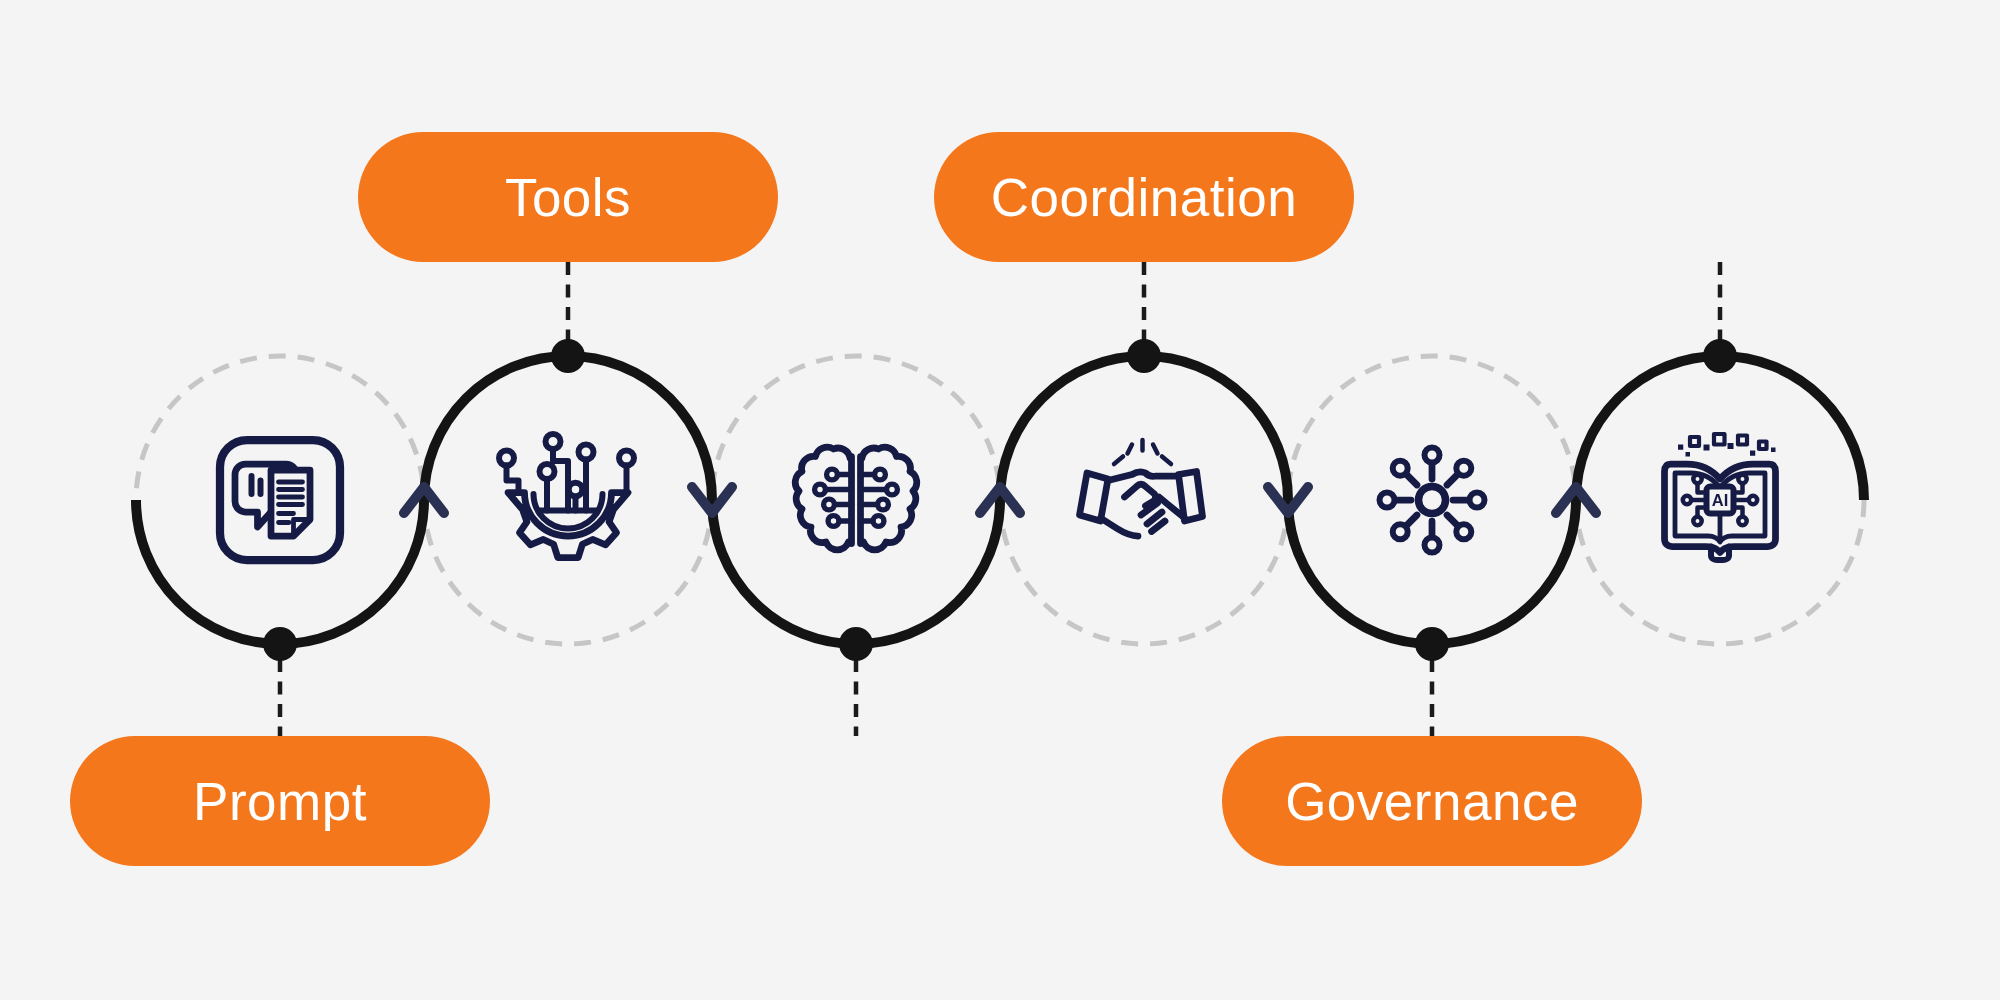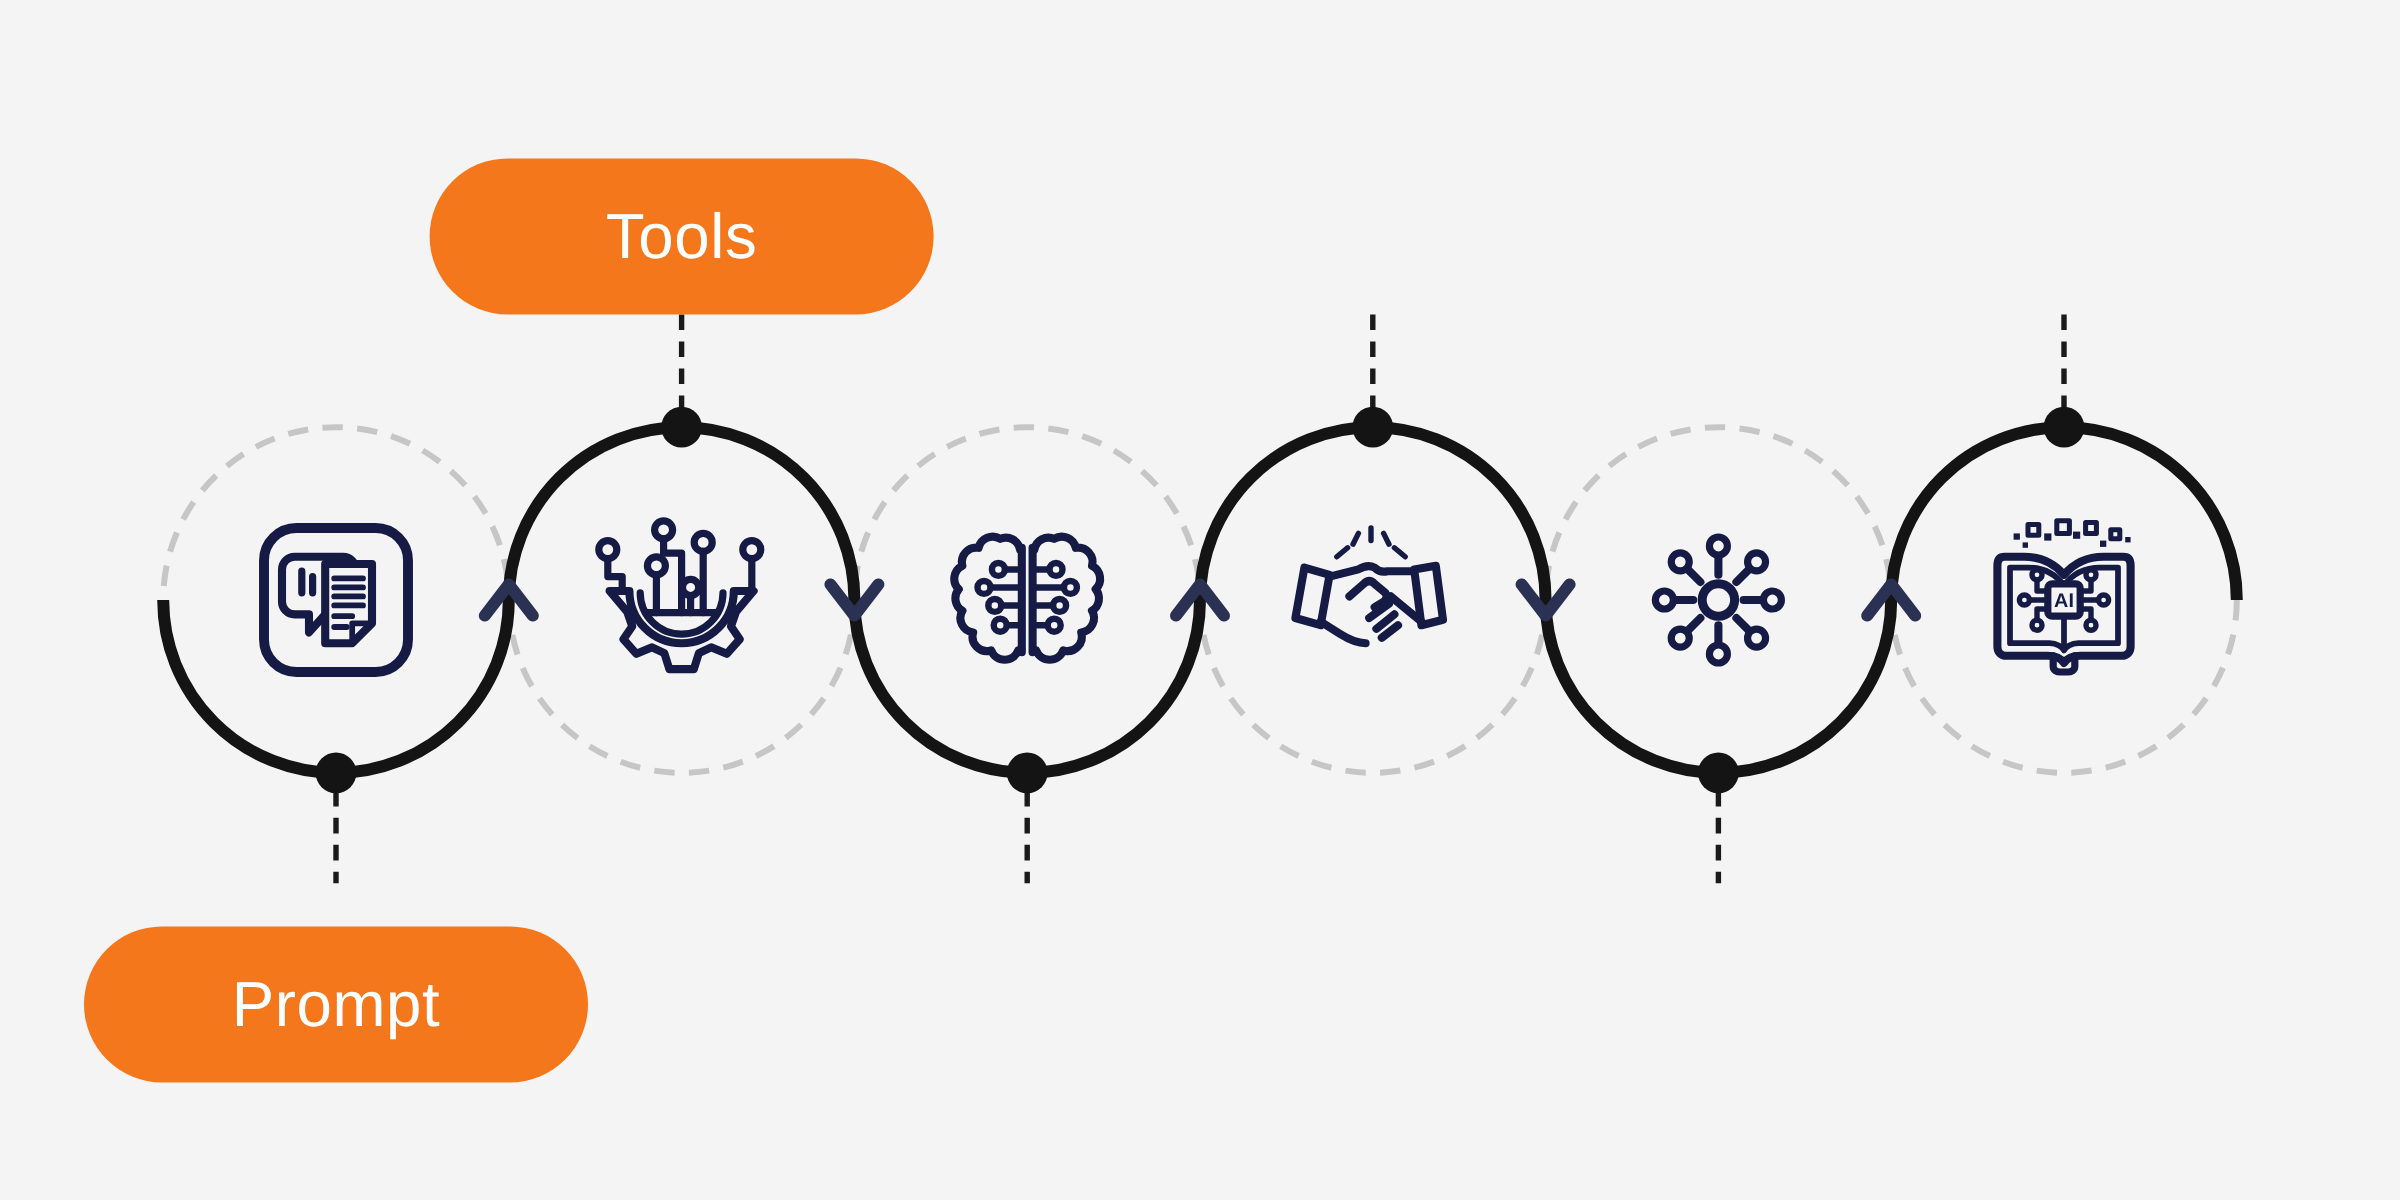--- a/index.html
+++ b/index.html
@@ -44,21 +44,21 @@
     display:flex;align-items:center;justify-content:center;
   }
   .pill span{
     color:var(--pill_text);
     font-size:53px;
     letter-spacing:.5px;
     font-weight:400;
     line-height:1;
   }
   .pill.top{top:132px;align-items:center;}
-  .pill.bottom{top:772px;}
+  .pill.bottom{top:736px;}
 </style>
 </head>
 <body>
 
 <div class="stage">
 
   <svg class="art" viewBox="0 0 2000 1000" aria-hidden="true">
 
     <g>
       <circle class="dashed-c" cx="280" cy="500" r="144"></circle>
@@ -208,13 +208,19 @@
         <circle class="ic w30" cx="65" cy="64" r="2.8"></circle>
     </g>
   </svg>
 
   <div class="pill bottom" style="left:70px">
     <span>Prompt</span>
   </div>
   <div class="pill top" style="left:358px">
     <span>Tools</span>
   </div>
+  <div class="pill top" style="left:934px">
+    <span>Coordination</span>
+  </div>
+  <div class="pill bottom" style="left:1222px">
+    <span>Governance</span>
+  </div>
 </div>
 
 </body></html>

